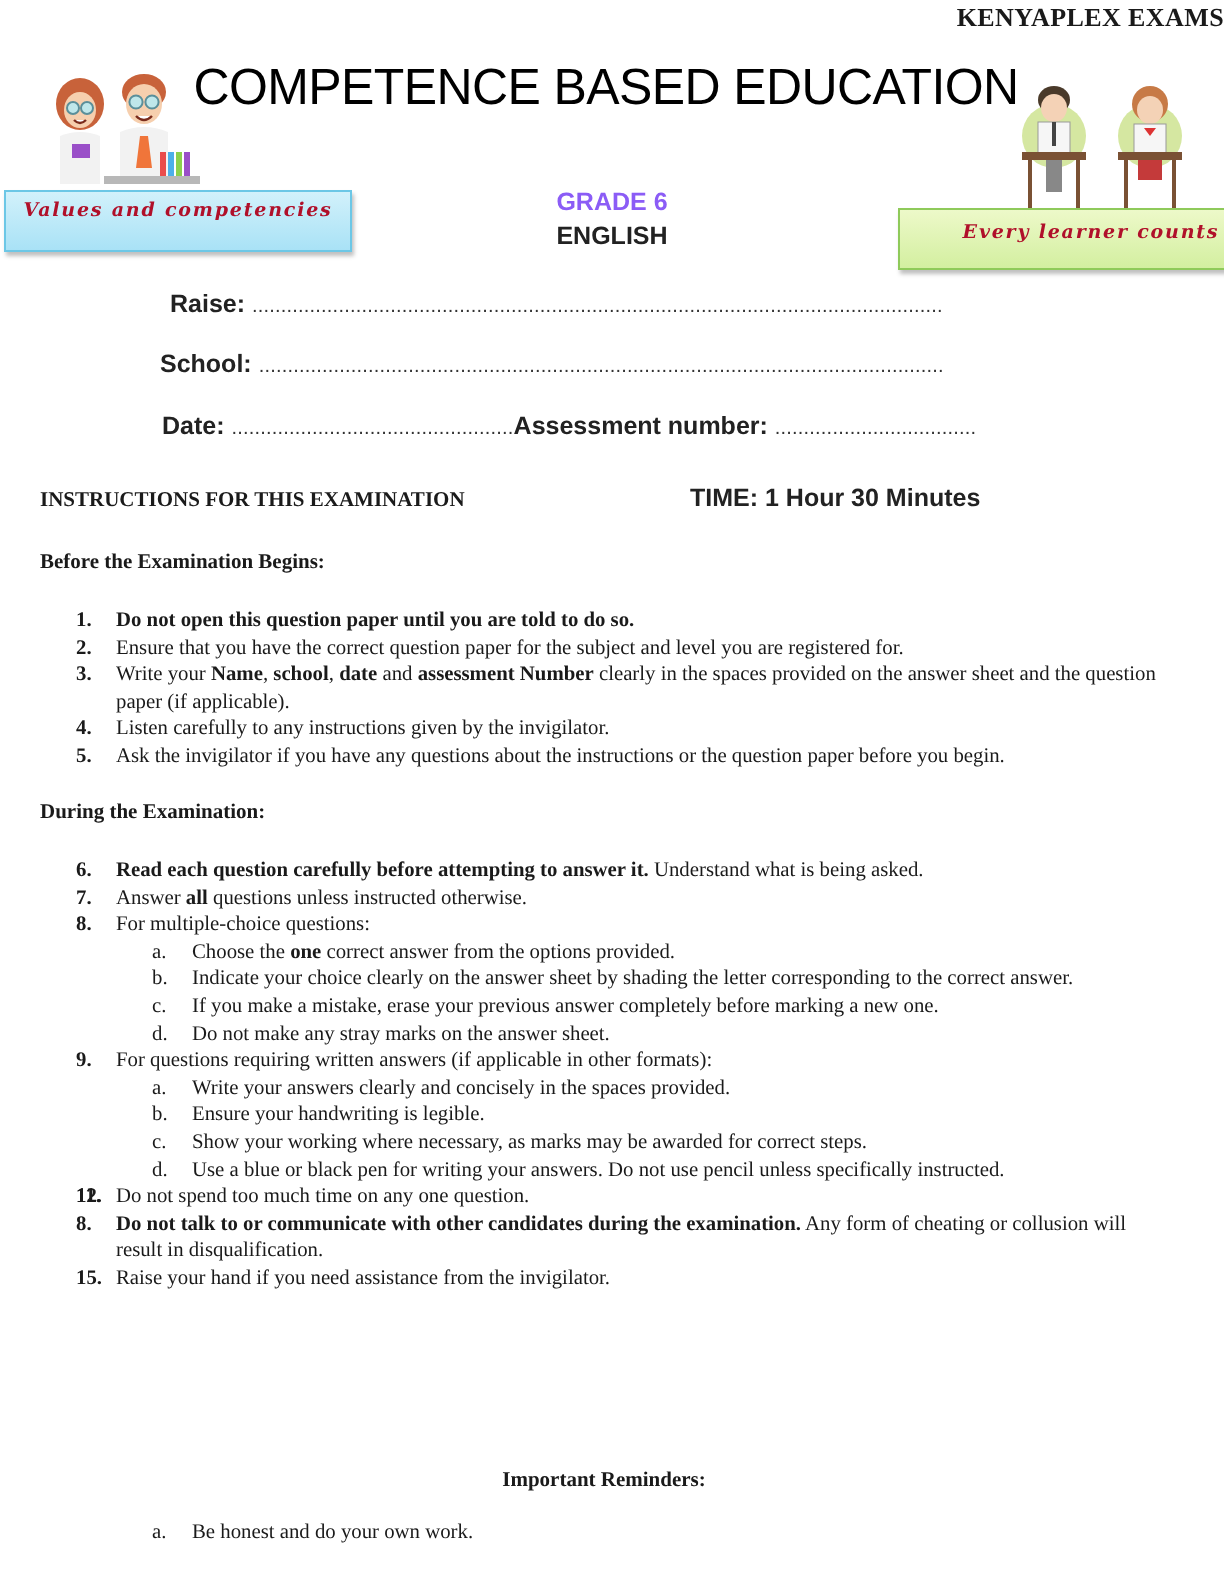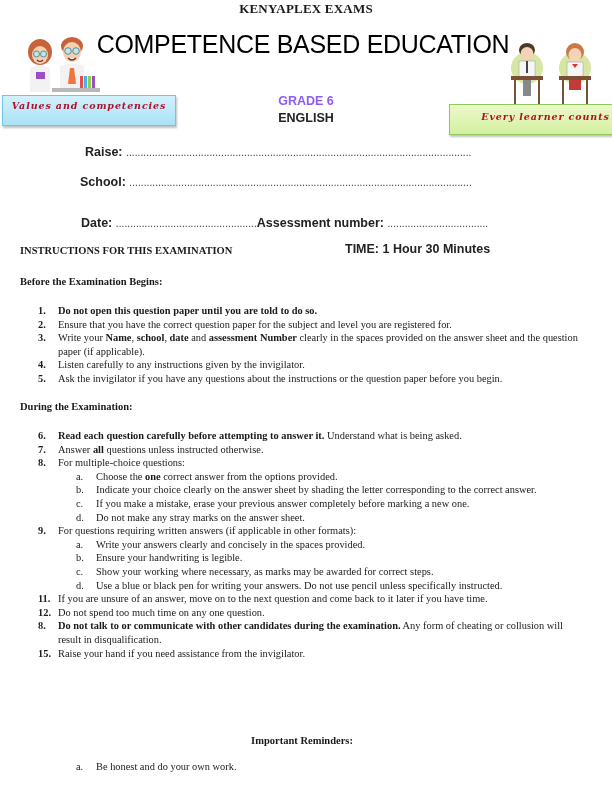--- a/index.html
+++ b/index.html
@@ -1,20 +1,20 @@
 <!DOCTYPE html>
 <html><head>
   <meta charset="utf-8">
   <style>
     * { margin: 0; padding: 0; box-sizing: border-box; }
     html, body { width: 612px; height: 792px; background: #ffffff; overflow: hidden; }
     body { position: relative; font-family: "Liberation Serif", serif; color: #1a1a1a; }
 
     .org-title {
-      position: absolute; top: 1px; left: 0; width: 612px; text-align: center;
+      position: absolute; top: 1px; left: 0; width: 612px; text-align: right;
       font-family: "Liberation Serif", serif; font-weight: bold; font-size: 13px; letter-spacing: 0.2px;
     }
     .main-title {
       position: absolute; top: 30px; left: 88px; width: 430px; text-align: center;
       font-family: "Liberation Sans", sans-serif; font-size: 25.5px; color: #000;
       letter-spacing: -0.3px; transform: scaleX(0.98);
     }
     .grade {
       position: absolute; top: 94px; left: 0; width: 612px; text-align: center;
       font-family: "Liberation Sans", sans-serif; font-weight: bold; font-size: 12.5px; color: #8b5cf6;
@@ -143,21 +143,21 @@
 <div class="badge badge-right">Every learner counts</div>
 
 <div class="field" style="top:145px; left:85px;">
   <b>Raise:</b>
   <span class="dots">........................................................................................................................</span>
 </div>
 <div class="field" style="top:175px; left:80px;">
   <b>School:</b>
   <span class="dots">.......................................................................................................................</span>
 </div>
-<div class="field" style="top:206px; left:81px;margin-top:10px;">
+<div class="field" style="top:206px; left:81px;">
   <b>Date:</b>
   <span class="dots">.................................................</span><b>Assessment number:</b>
   <span class="dots">...................................</span>
 </div>
 
 <div class="instr-title">INSTRUCTIONS FOR THIS EXAMINATION</div>
 <div class="time">TIME: 1 Hour 30 Minutes</div>
 
 <div class="section-head" style="top:276px;">Before the Examination Begins:</div>
 
@@ -230,21 +230,20 @@
   <div class="sub">
     <span class="letter">c.</span>
     <span>Show your working where necessary, as marks may be awarded for correct steps.</span>
   </div>
   <div class="sub">
     <span class="letter">d.</span>
     <span>Use a blue or black pen for writing your answers. Do not use pencil unless specifically instructed.</span>
   </div>
   <div class="item">
     <span class="num">11.</span>
-    <span>If you are unsure of an answer, move on to the next question and come back to it later if you have time.</span>
   </div>
   <div class="item">
     <span class="num">12.</span>
     <span>Do not spend too much time on any one question.</span>
   </div>
   <div class="item">
     <span class="num">8.</span>
     <b>Do not talk to or communicate with other candidates during the examination.</b><span> Any form of cheating or collusion will result in disqualification.</span>
   </div>
   <div class="item">

